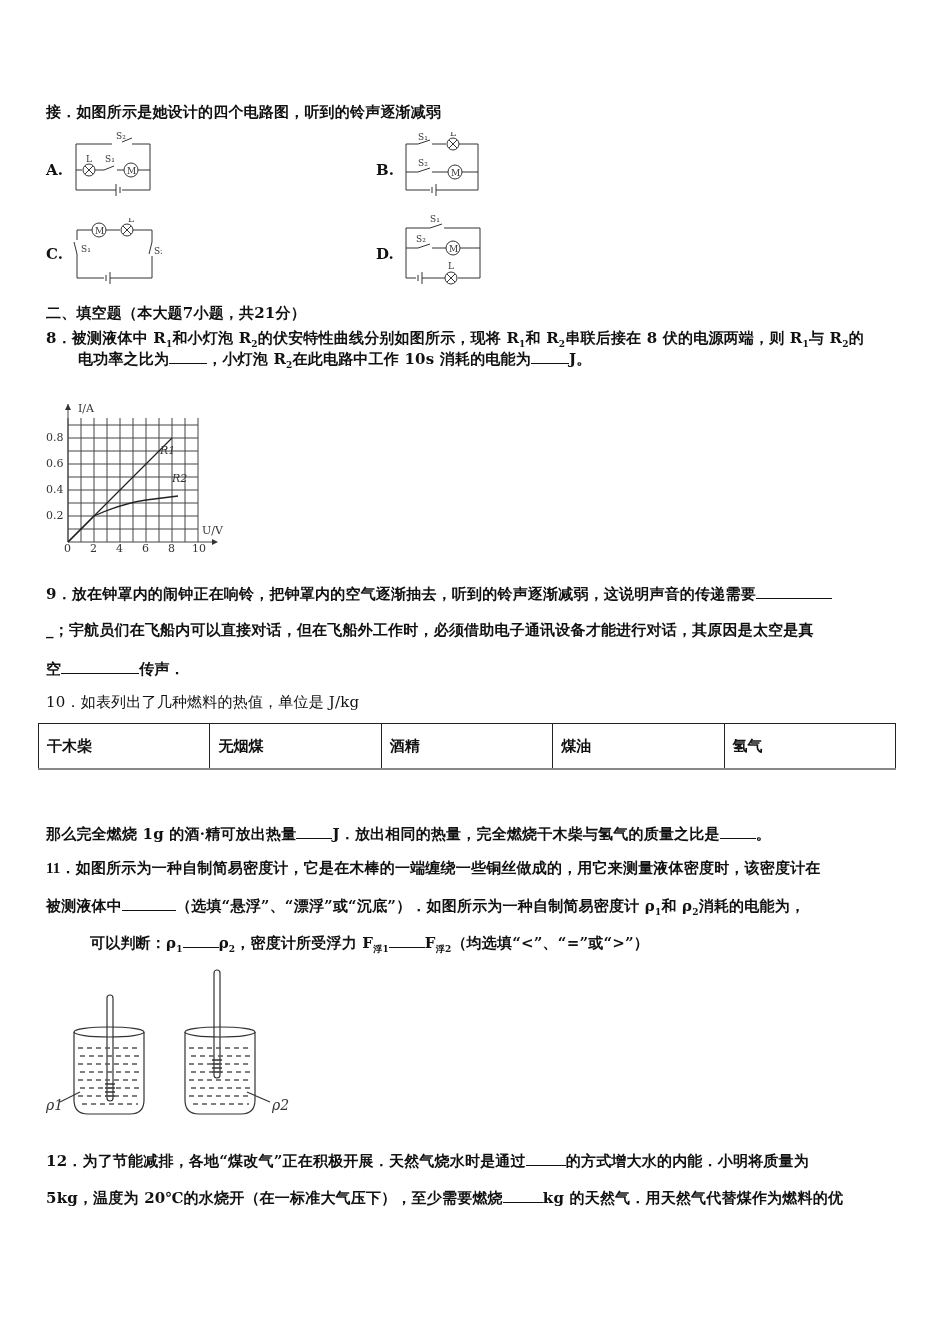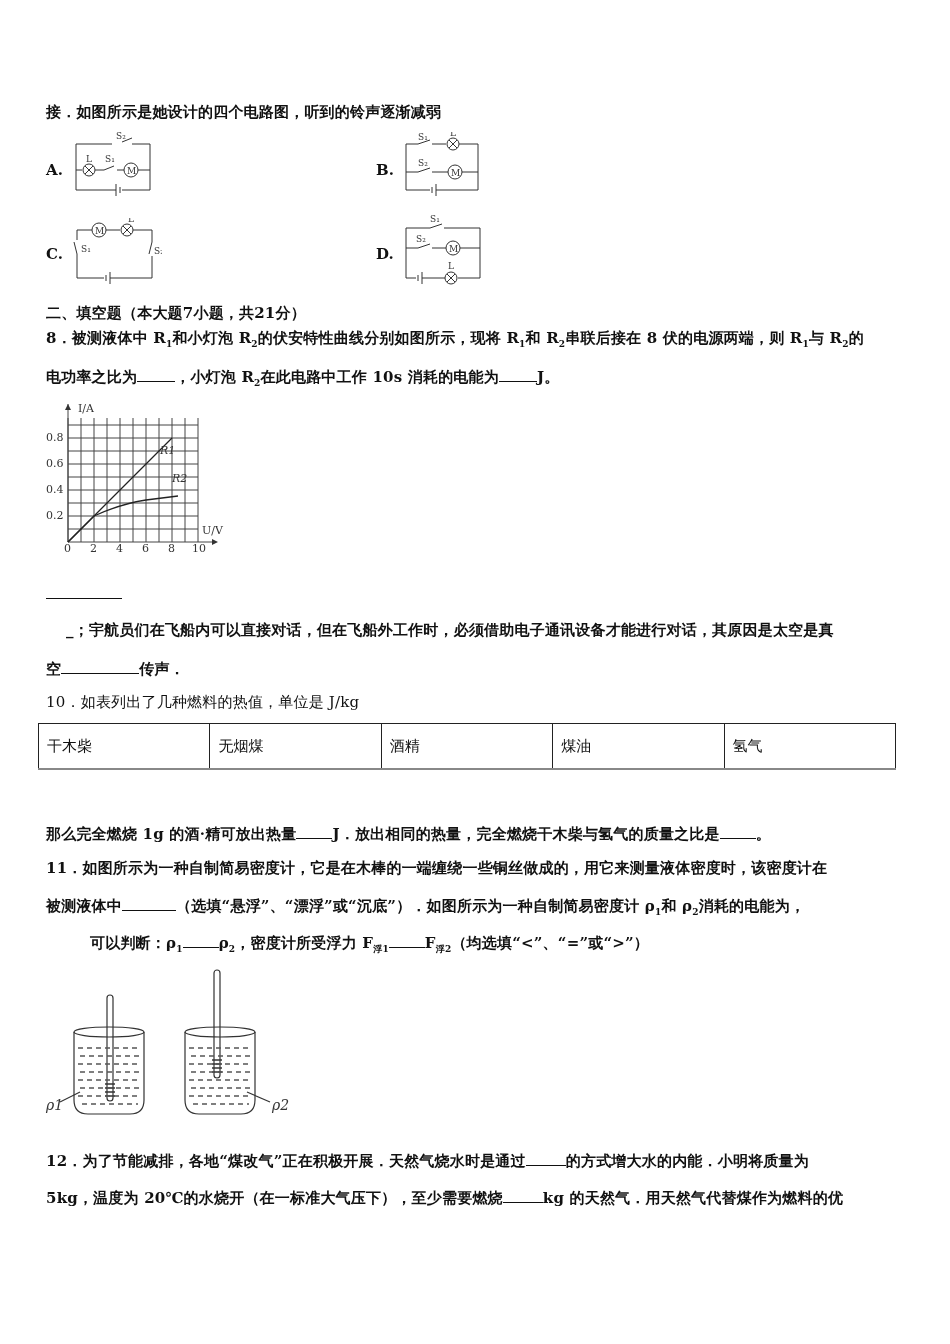--- a/index.html
+++ b/index.html
@@ -12,21 +12,21 @@
     position: absolute; left: 46px; font-size: 15px; font-weight: bold;
     white-space: nowrap; letter-spacing: 0.2px;
   }
   .line.normal { font-weight: normal; }
   .blank { display: inline-block; border-bottom: 1.5px solid #111; height: 14px; vertical-align: baseline; }
   sub, sup { font-size: 9px; }
   .opt-label { position: absolute; font-size: 15px; font-weight: bold; }
   .diagram { position: absolute; }
   table.fuel {
     position: absolute; left: 38px; top: 723px; width: 858px;
-    border-collapse: collapse; font-size: 15px; font-weight: normal;
+    border-collapse: collapse; font-size: 15px; font-weight: bold;
   }
   table.fuel td {
     border: 1.5px solid #222; height: 44px; padding: 0 8px; text-align: left;
     width: 20%;
   }
   table.fuel tr:first-child td { border-bottom: 2.5px solid #888; }
 </style>
 </head>
 <body>
 
@@ -105,21 +105,21 @@
     <text x="47" y="38" stroke="none" fill="#333">M</text>
     <text x="46" y="55" stroke="none" fill="#333">L</text>
   </g>
 </svg>
 
 <div class="line" style="top:304px;">二、填空题（本大题7小题，共21分）</div>
 
 <div class="line" style="top:329px;">
   <span>8．</span><span>被测液体中 R</span><sub>1</sub><span>和小灯泡 R</span><sub>2</sub><span>的伏安特性曲线分别如图所示，现将 R</span><sub>1</sub><span>和 R</span><sub>2</sub><span>串联后接在 8 伏的电源两端，则 R</span><sub>1</sub><span>与 R</span><sub>2</sub><span>的</span>
 </div>
-<div class="line" style="top:367px;">
+<div class="line" style="top:349px;margin-left:32px;">
   <span>电功率之比为</span><span class="blank" style="width:38px;"></span><span>，小灯泡 R</span><sub>2</sub><span>在此电路中工作 10s 消耗的电能为</span><span class="blank" style="width:38px;"></span><span>J。</span>
 </div>
 
 <svg class="diagram" style="left:42px; top:398px;" width="190" height="155">
   <g font-family="DejaVu Serif, serif" font-size="11" fill="#333">
     <g stroke="#444" stroke-width="1">
 
       <line x1="26" y1="20" x2="26" y2="144"></line>
         <line x1="39" y1="20" x2="39" y2="144"></line>
         <line x1="52" y1="20" x2="52" y2="144"></line>
@@ -161,44 +161,44 @@
     <text x="22" y="154">0</text>
     <text x="48" y="154">2</text>
     <text x="74" y="154">4</text>
     <text x="100" y="154">6</text>
     <text x="126" y="154">8</text>
     <text x="150" y="154">10</text>
   </g>
 </svg>
 
 <div class="line" style="top:584px;">
-  <span class="blank" style="width:76px;"></span>
-</div>
-<div class="line" style="top:621px;margin-left:20px;">_；宇航员们在飞船内可以直接对话，但在飞船外工作时，必须借助电子通讯设备才能进行对话，其原因是太空是真</div>
+  <span>9．放在钟罩内的闹钟正在响铃，把钟罩内的空气逐渐抽去，听到的铃声逐渐减弱，这说明声音的传递需要</span><span class="blank" style="width:76px;"></span>
+</div>
+<div class="line" style="top:621px;">_；宇航员们在飞船内可以直接对话，但在飞船外工作时，必须借助电子通讯设备才能进行对话，其原因是太空是真</div>
 <div class="line" style="top:659px;">
   <span>空</span><span class="blank" style="width:78px;"></span><span>传声．</span>
 </div>
 
 <div class="line normal" style="top:693px;">10．如表列出了几种燃料的热值，单位是 J/kg</div>
 <table class="fuel">
   <tbody>
       <tr>
     <td>干木柴</td>
     <td>无烟煤</td>
     <td>酒精</td>
     <td>煤油</td>
     <td>氢气</td>
   </tr>
 </tbody>
   </table>
 <div class="line" style="top:824px;">
   <span>那么完全燃烧 1g 的酒·精可放出热量</span><span class="blank" style="width:36px;"></span><span>J．放出相同的热量，完全燃烧干木柴与氢气的质量之比是</span><span class="blank" style="width:36px;"></span><span>。</span>
 </div>
 
-<div class="line" style="top:859px;">11．如图所示为一种自制简易密度计，它是在木棒的一端缠绕一些铜丝做成的，用它来测量液体密度时，该密度计在</div>
+<div class="line" style="top:859px;font-family:Liberation Serif, serif;">11．如图所示为一种自制简易密度计，它是在木棒的一端缠绕一些铜丝做成的，用它来测量液体密度时，该密度计在</div>
 <div class="line" style="top:896px;">
   <span>被测液体中</span><span class="blank" style="width:54px;"></span><span>（选填“悬浮”、“漂浮”或“沉底”）．如图所示为一种自制简易密度计 ρ</span><sub>1</sub><span>和 ρ</span><sub>2</sub><span>消耗的电能为，</span>
 </div>
 <div class="line" style="top:933px;margin-left:44px;">
   <span>可以判断：ρ</span><sub>1</sub><span class="blank" style="width:36px;"></span><span>ρ</span><sub>2</sub><span>，密度计所受浮力 F</span><sub>浮1</sub><span class="blank" style="width:36px;"></span><span>F</span><sub>浮2</sub><span>（均选填“&lt;”、“=”或“&gt;”）</span>
 </div>
 
 <svg class="diagram" style="left:42px; top:962px;" width="260" height="160">
   <g stroke="#333" stroke-width="1.2" fill="none">
 

